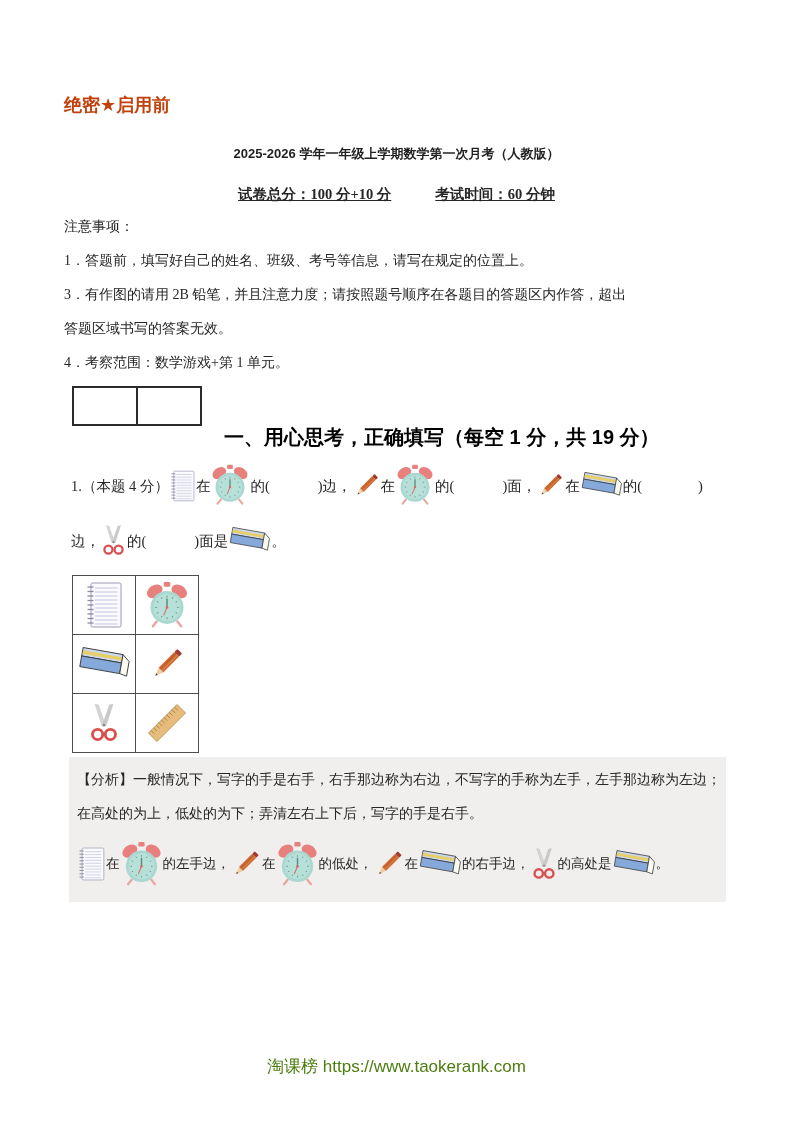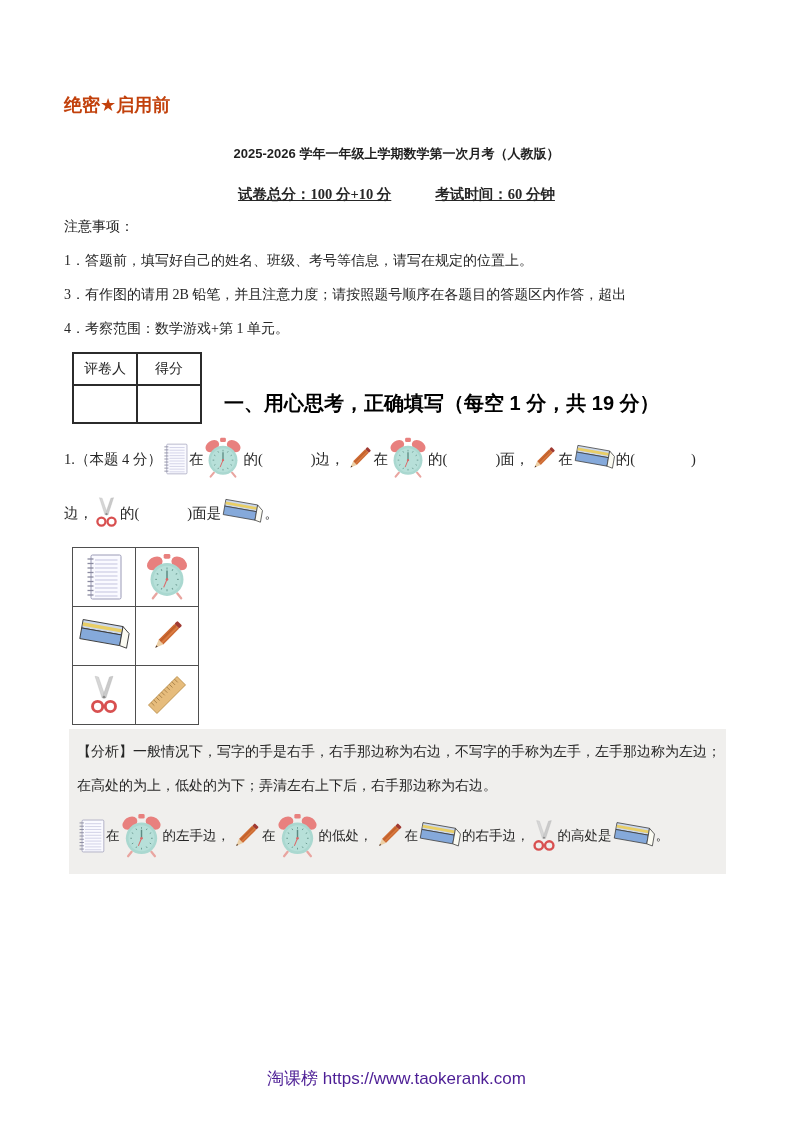--- a/index.html
+++ b/index.html
@@ -18,21 +18,21 @@
   .notice p{font-size:14px;line-height:21px;margin:0 0 13px 0;}
 
   .row-th{display:flex;align-items:flex-start;margin-top:3px;}
   table.grader{border-collapse:collapse;margin-left:8px;}
   table.grader td{border:2px solid #2b2b2b;font-size:14px;text-align:center;
                   width:58px;padding:4px 2px;height:22px;}
   table.grader tr.empty td{height:28px;}
   .section-heading{font-family:"Liberation Sans","DejaVu Sans",sans-serif;font-weight:bold;
                    font-size:20px;margin:38px 0 0 22px;color:#000000;}
 
-  .qline{font-size:14.5px;white-space:nowrap;margin:0;line-height:46px;}
+  .qline{font-size:14.5px;white-space:nowrap;margin:7px;line-height:46px;}
   .qline1{margin-top:10px;}
   .qline2{margin-top:6px;}
   .qline span{vertical-align:middle;}
   .blank{display:inline-block;width:48px;}
   .blank-wide{display:inline-block;width:56px;}
 
   .ic{vertical-align:middle;display:inline-block;}
   .q-notebook{width:27px;height:36px;}
   .q-clock{width:40px;height:43px;}
   .q-pencil{width:29px;height:29px;}
@@ -56,23 +56,23 @@
   .ans-val{display:inline-block;margin-right:40px;}
   .band p.ana{font-size:14px;line-height:21px;margin:0 0 13px 0;white-space:nowrap;}
   .ana-icons{font-size:13.5px;white-space:nowrap;margin-top:4px;line-height:52px;}
   .ana-icons span{vertical-align:middle;}
   .a-notebook{width:29px;height:50px;}
   .a-clock{width:43px;height:47px;}
   .a-pencil{width:32px;height:32px;}
   .a-eraser{width:44px;height:32px;}
   .a-scissors{width:28px;height:38px;}
 
-  .footer{position:absolute;left:0;bottom:32px;width:793px;text-align:center;
+  .footer{position:absolute;left:0;bottom:44px;width:793px;text-align:center;
           font-family:"Liberation Sans","DejaVu Sans",sans-serif;
-          font-size:17px;color:#4c1d95;}
+          font-size:17px;color:#4d7c0f;}
 </style>
 </head>
 <body>
 
 <svg width="0" height="0" style="position:absolute" aria-hidden="true">
   <defs>
     <symbol id="sym-notebook" viewBox="0 0 40 48">
       <rect x="7" y="2" width="30" height="44" rx="1.5" fill="#fafaff" stroke="#9a9ab6" stroke-width="1"></rect>
       <g stroke="#c3c3de" stroke-width="1">
         <line x1="11" y1="7" x2="33.5" y2="7"></line>
@@ -181,30 +181,27 @@
   <h1 class="title">2025-2026 学年一年级上学期数学第一次月考（人教版）</h1>
 
   <div class="meta">
     <span>试卷总分：100 分+10 分</span><span class="gap"></span><span>考试时间：60 分钟</span>
   </div>
 
   <div class="notice">
     <p>注意事项：</p>
     <p>1．答题前，填写好自己的姓名、班级、考号等信息，请写在规定的位置上。</p>
     <p>3．有作图的请用 2B 铅笔，并且注意力度；请按照题号顺序在各题目的答题区内作答，超出</p>
+    <p>答题区域书写的答案无效。</p>
     <p>4．考察范围：数学游戏+第 1 单元。</p>
   </div>
 
   <div class="row-th">
     <table class="grader">
       <tbody>
-        <tr>
-          <td>评卷人</td>
-          <td>得分</td>
-        </tr>
         <tr class="empty">
           <td></td>
           <td></td>
         </tr>
       </tbody>
     </table>
     <div class="section-heading">一、用心思考，正确填写（每空 1 分，共 19 分）</div>
   </div>
 
   <div class="q1">
@@ -256,21 +253,21 @@
             </svg></td>
         <td><svg class="ic cell-ruler">
               <use href="#sym-ruler"></use>
             </svg></td>
       </tr>
     </tbody>
   </table>
 
   <div class="band">
     <p class="ana"><span>【分析】</span><span>一般情况下，写字的手是右手，右手那边称为右边，不写字的手称为左手，左手那边称为左边；</span></p>
-    <p class="ana">在高处的为上，低处的为下；弄清左右上下后，右手那边称为右边。</p>
+    <p class="ana">在高处的为上，低处的为下；弄清左右上下后，写字的手是右手。</p>
     <div class="ana-icons">
       <svg class="ic a-notebook">
           <use href="#sym-notebook"></use>
         </svg><span>在</span><svg class="ic a-clock">
           <use href="#sym-clock"></use>
         </svg><span>的左手边，</span><svg class="ic a-pencil">
           <use href="#sym-pencil"></use>
         </svg><span>在</span><svg class="ic a-clock">
           <use href="#sym-clock"></use>
         </svg><span>的低处，</span><svg class="ic a-pencil">

